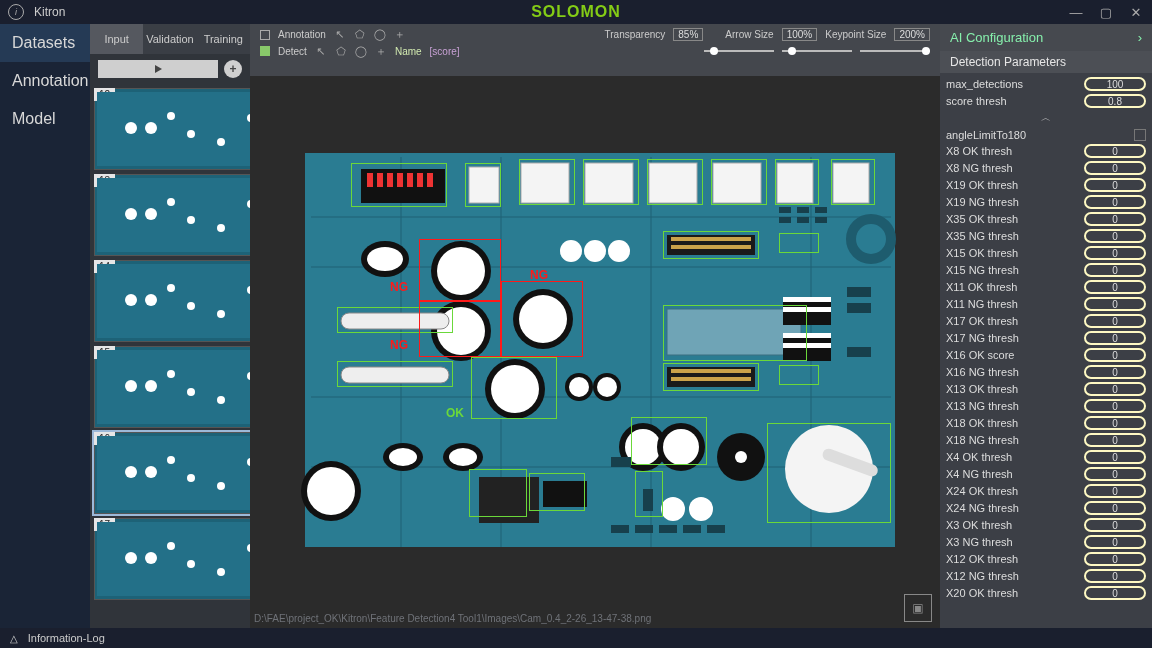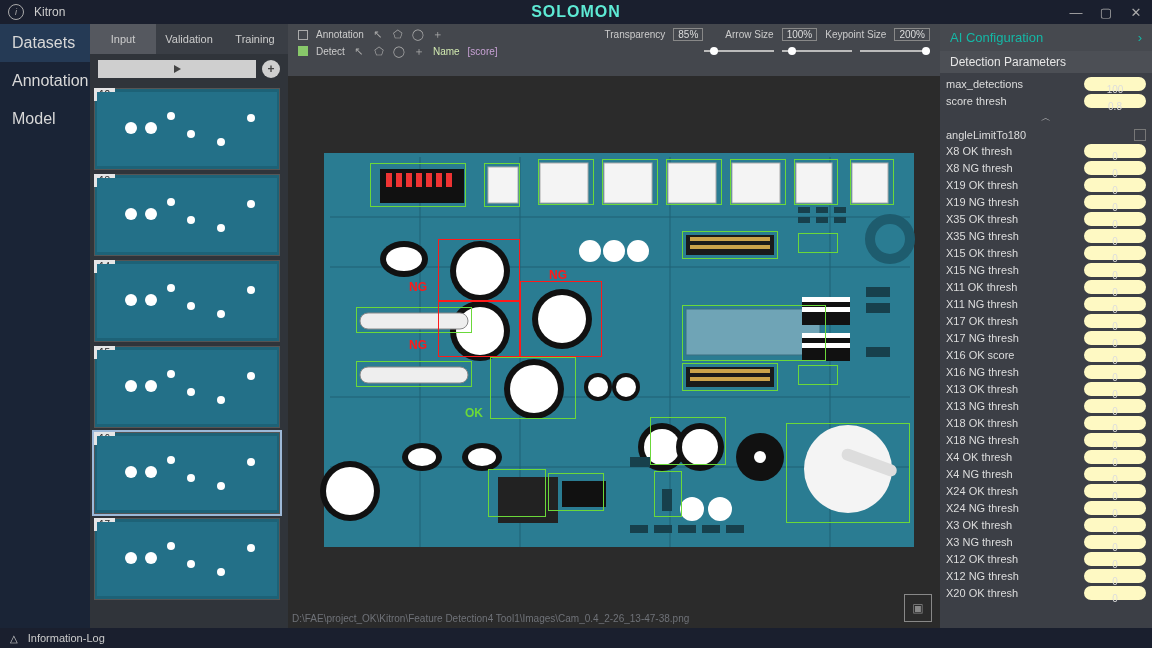--- a/index.html
+++ b/index.html
@@ -1,31 +1,31 @@
 <!DOCTYPE html>
 <html><head>
 <meta charset="utf-8">
 <style>
   * { box-sizing: border-box; margin: 0; padding: 0; font-family: "Segoe UI", Arial, sans-serif; }
   body { width: 1152px; height: 648px; overflow: hidden; background: #1a1f2e; color: #ddd; font-size: 12px; }
 
   .titlebar { height: 24px; background: #1a1f2e; display: flex; align-items: center; padding: 0 8px; position: relative; }
   .titlebar .info-icon { width: 16px; height: 16px; border: 1.5px solid #aaa; border-radius: 50%; display: flex; align-items: center; justify-content: center; font-size: 9px; font-style: italic; color: #aaa; margin-right: 10px; }
   .titlebar .app-title { color: #ccc; font-size: 12px; }
-  .titlebar .brand { position: absolute; left: 50%; transform: translateX(-50%); color: #5eead4; font-weight: 800; font-size: 16px; letter-spacing: 1px; }
+  .titlebar .brand { position: absolute; left: 50%; transform: translateX(-50%); color: #84cc16; font-weight: 800; font-size: 16px; letter-spacing: 1px; }
   .titlebar .win-controls { margin-left: auto; display: flex; gap: 14px; color: #aaa; font-size: 13px; }
   .titlebar .win-controls span { width: 16px; text-align: center; cursor: default; }
 
   .main { display: flex; height: 604px; }
 
   .left-nav { width: 90px; background: #1a2436; display: flex; flex-direction: column; }
   .left-nav .nav-item { padding: 10px 12px; color: #d8d8d8; font-size: 16px; cursor: pointer; }
   .left-nav .nav-item.active { background: #253a55; }
 
-  .thumb-col { width: 198px; background: #30343a; display: flex; flex-direction: column; }
+  .thumb-col { width: 160px; background: #30343a; display: flex; flex-direction: column; }
   .tabs-row { display: flex; height: 30px; background: #3a3e45; }
   .tabs-row .tab { flex: 1; display: flex; align-items: center; justify-content: center; font-size: 11px; color: #ccc; cursor: pointer; }
   .tabs-row .tab.active { background: #55585f; }
   .play-row { display: flex; align-items: center; gap: 6px; padding: 6px 8px; }
   .play-btn { flex: 1; height: 18px; background: #cfcfcf; display: flex; align-items: center; justify-content: center; cursor: pointer; }
   .play-btn::after { content: ""; border-left: 7px solid #444; border-top: 4px solid transparent; border-bottom: 4px solid transparent; }
   .add-btn { width: 18px; height: 18px; border-radius: 50%; background: #cfcfcf; color: #444; display: flex; align-items: center; justify-content: center; font-weight: bold; cursor: pointer; }
   .thumb-list { flex: 1; overflow: hidden; padding: 0 4px; }
   .thumb-row { position: relative; margin: 4px 0; }
   .thumb-row .index { position: absolute; top: 0; left: 0; background: #e6e6e6; color: #222; font-size: 10px; padding: 1px 5px; }
@@ -47,26 +47,26 @@
   .tool-row .slider { width: 70px; height: 2px; background:#bbb; position:relative; }
   .tool-row .slider .knob { position:absolute; width:8px; height:8px; background:#fff; border-radius:50%; top:-3px; }
 
   .canvas-wrap { flex: 1; display: flex; align-items: center; justify-content: center; overflow: hidden; background:#2b2b2b; }
   .pcb { width: 608px; height: 410px; position: relative; }
 
   .pathline { bottom: 4px; left: 4px; position: absolute; color:#6f7278; font-size:10px; }
   .zoom-mark { position:absolute; right:8px; bottom:6px; width:28px; height:28px; border:1px solid #888; display:flex; align-items:center; justify-content:center; color:#888; }
 
   .right-panel { width: 212px; background: #3c3f46; display: flex; flex-direction: column; font-size: 11px; }
-  .rp-head { background: #46494f; padding: 6px 10px; display: flex; align-items: center; justify-content: space-between; color: #14b8a6; font-size: 13px; }
+  .rp-head { background: #46494f; padding: 6px 10px; display: flex; align-items: center; justify-content: space-between; color: #86efac; font-size: 13px; }
   .rp-sub  { background: #4c4f55; padding: 4px 10px; color:#e6e6e6; font-size:12px; }
   .rp-body { flex: 1; overflow-y: auto; padding: 2px 6px 6px 6px; }
   .param-row { display: flex; align-items: center; justify-content: space-between; padding: 1.5px 0; }
   .param-row .lbl { color:#ddd; font-size:11px; }
-  .param-row .val { width: 62px; height: 14px; border: 7px solid #fef9c3; border-radius: 7px; text-align: center; color:#ddd; font-size:10px; line-height:12px; }
+  .param-row .val { width: 62px; height: 14px; border: 2px solid #fef9c3; border-radius: 7px; text-align: center; color:#ddd; font-size:10px; line-height:12px; }
   .param-row .chkv { width:12px; height:12px; border:1px solid #777; }
   .expand-arrow { text-align:center; color:#ccc; font-size:10px; padding:2px 0; }
 
   .statusbar { height: 20px; background: #1a1f2e; display: flex; align-items: center; padding: 0 10px; color: #ccc; font-size: 11px; }
   .statusbar .tri { margin-right: 10px; font-size:10px; color:#ccc; }
 
   .rp-body::-webkit-scrollbar { width: 8px; }
   .rp-body::-webkit-scrollbar-thumb { background:#666; }
 
   .pcb .det { position:absolute; border:1.5px solid #6bd83a;padding-left:25px; }

